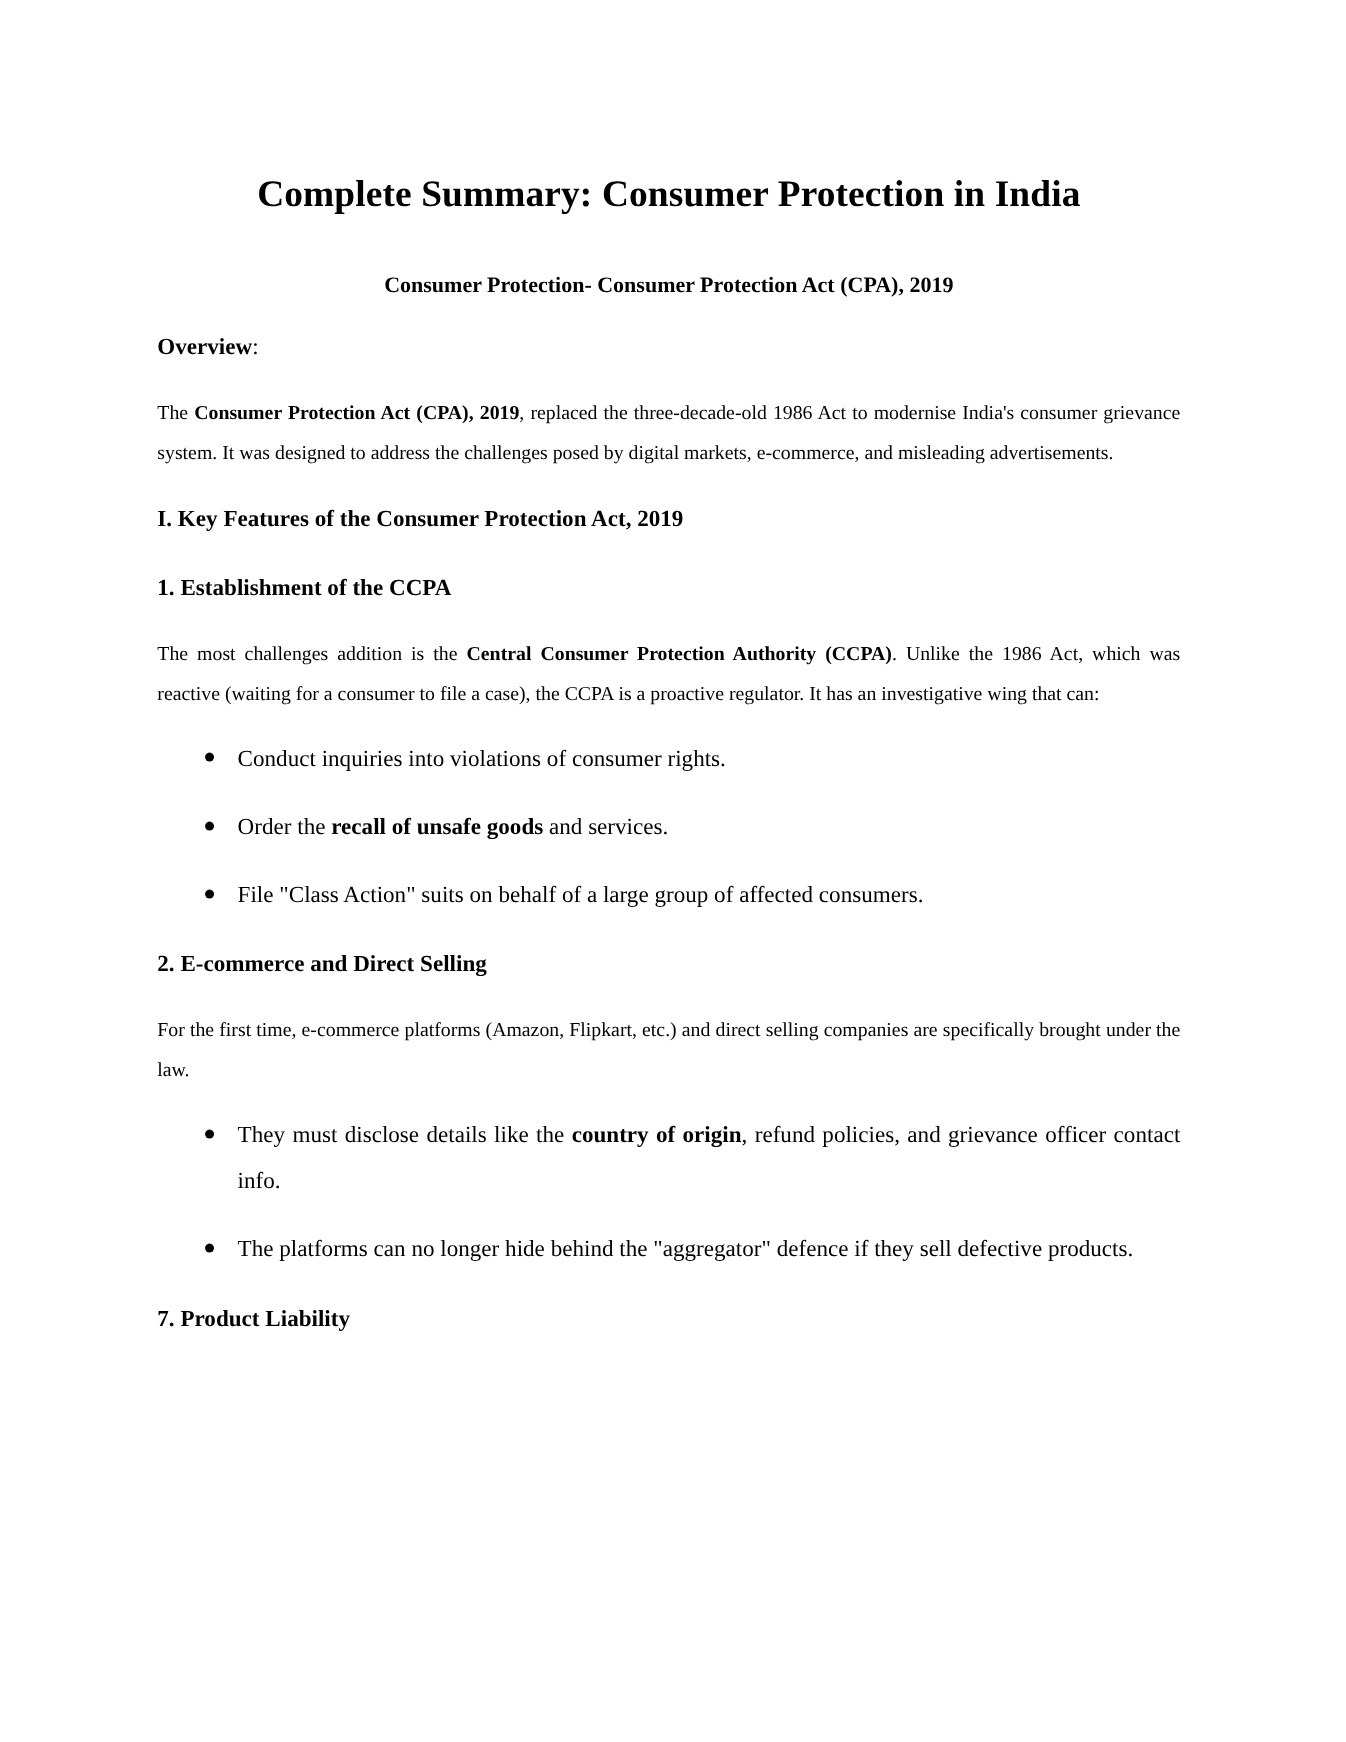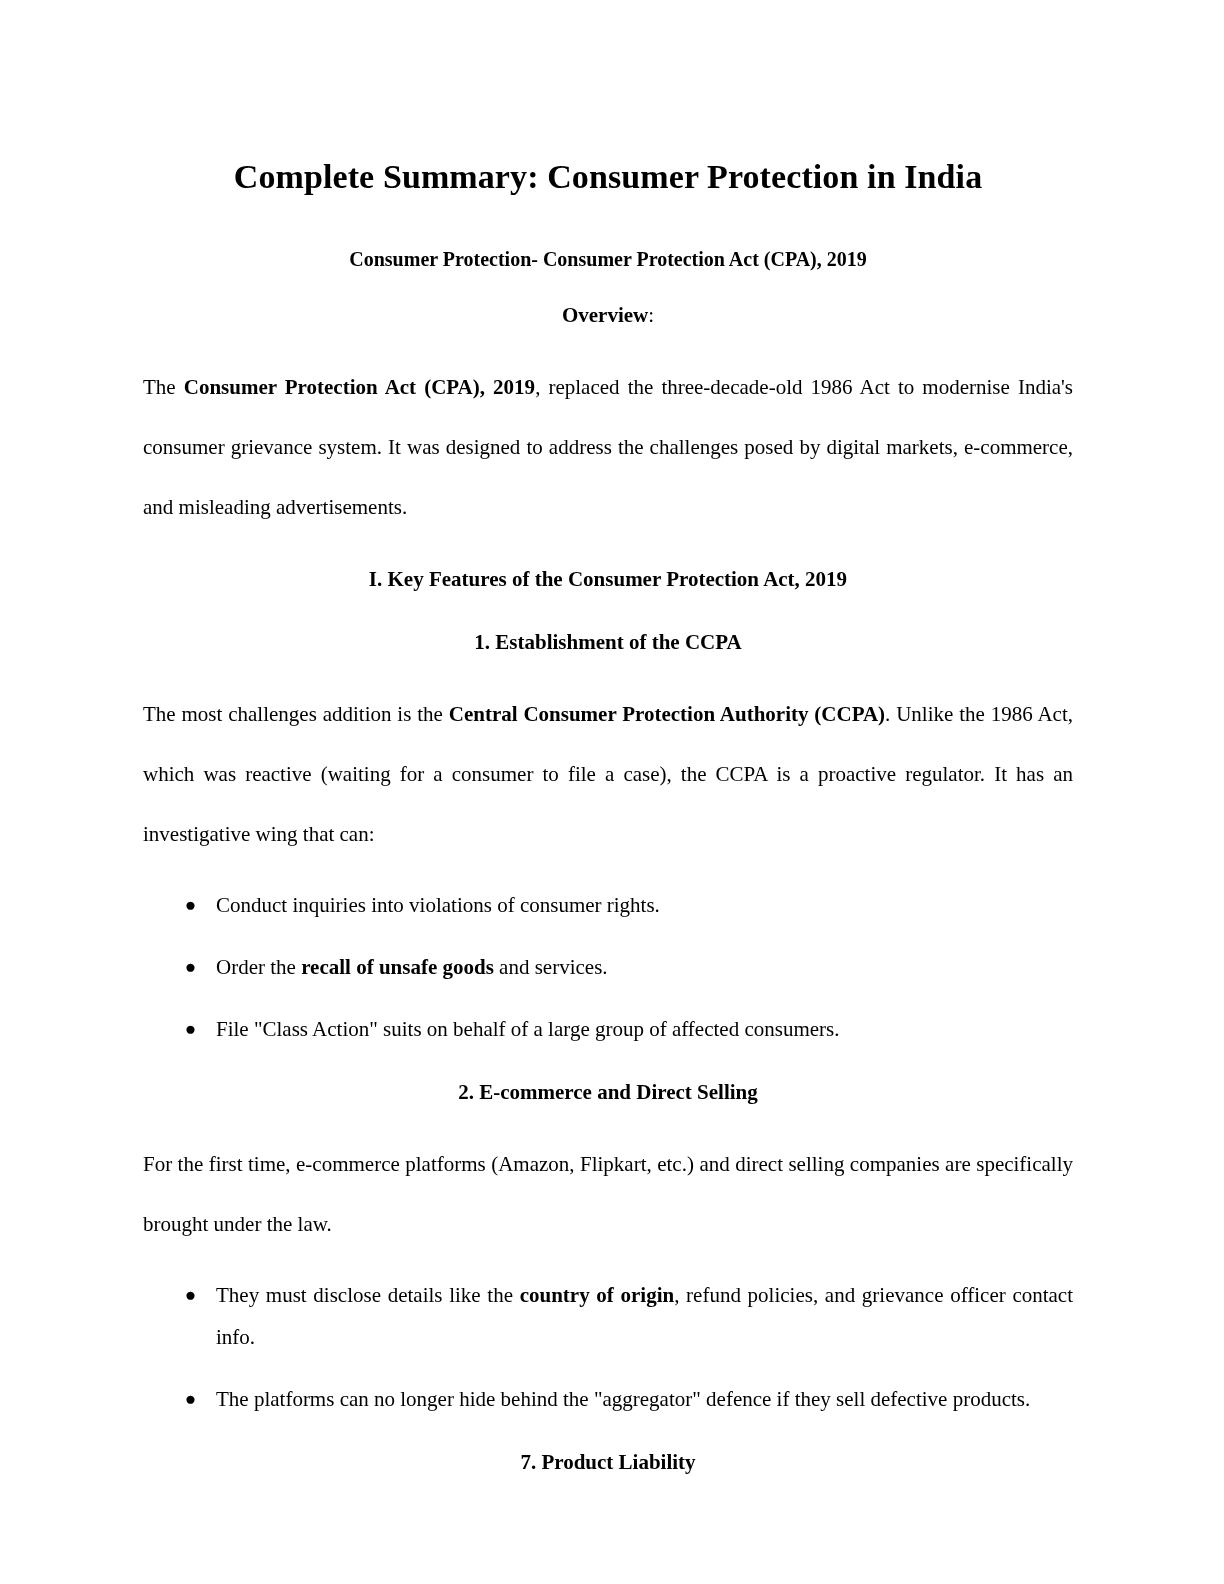--- a/index.html
+++ b/index.html
@@ -45,34 +45,34 @@
   .doc-subtitle {
     text-align: center;
     font-size: 20px;
     font-weight: bold;
     line-height: 1.4;
     margin: 0;
     padding-top: 48px;
   }
 
   .para {
-    font-size: 21px;
-    line-height: 60px;
+    font-size: 18px;
+    line-height: 36px;
     text-align: justify;
     margin: 0;
     padding-top: 21px;
   }
 
   .heading {
     font-size: 21px;
     font-weight: bold;
     line-height: 42px;
     margin: 0;
     padding-top: 21px;
-    text-align: center;
+    text-align: left;
   }
 
   .heading .normal-tail {
     font-weight: normal;
   }
 
   ul.bullets {
     list-style: none;
     margin: 0;
     padding: 0;

